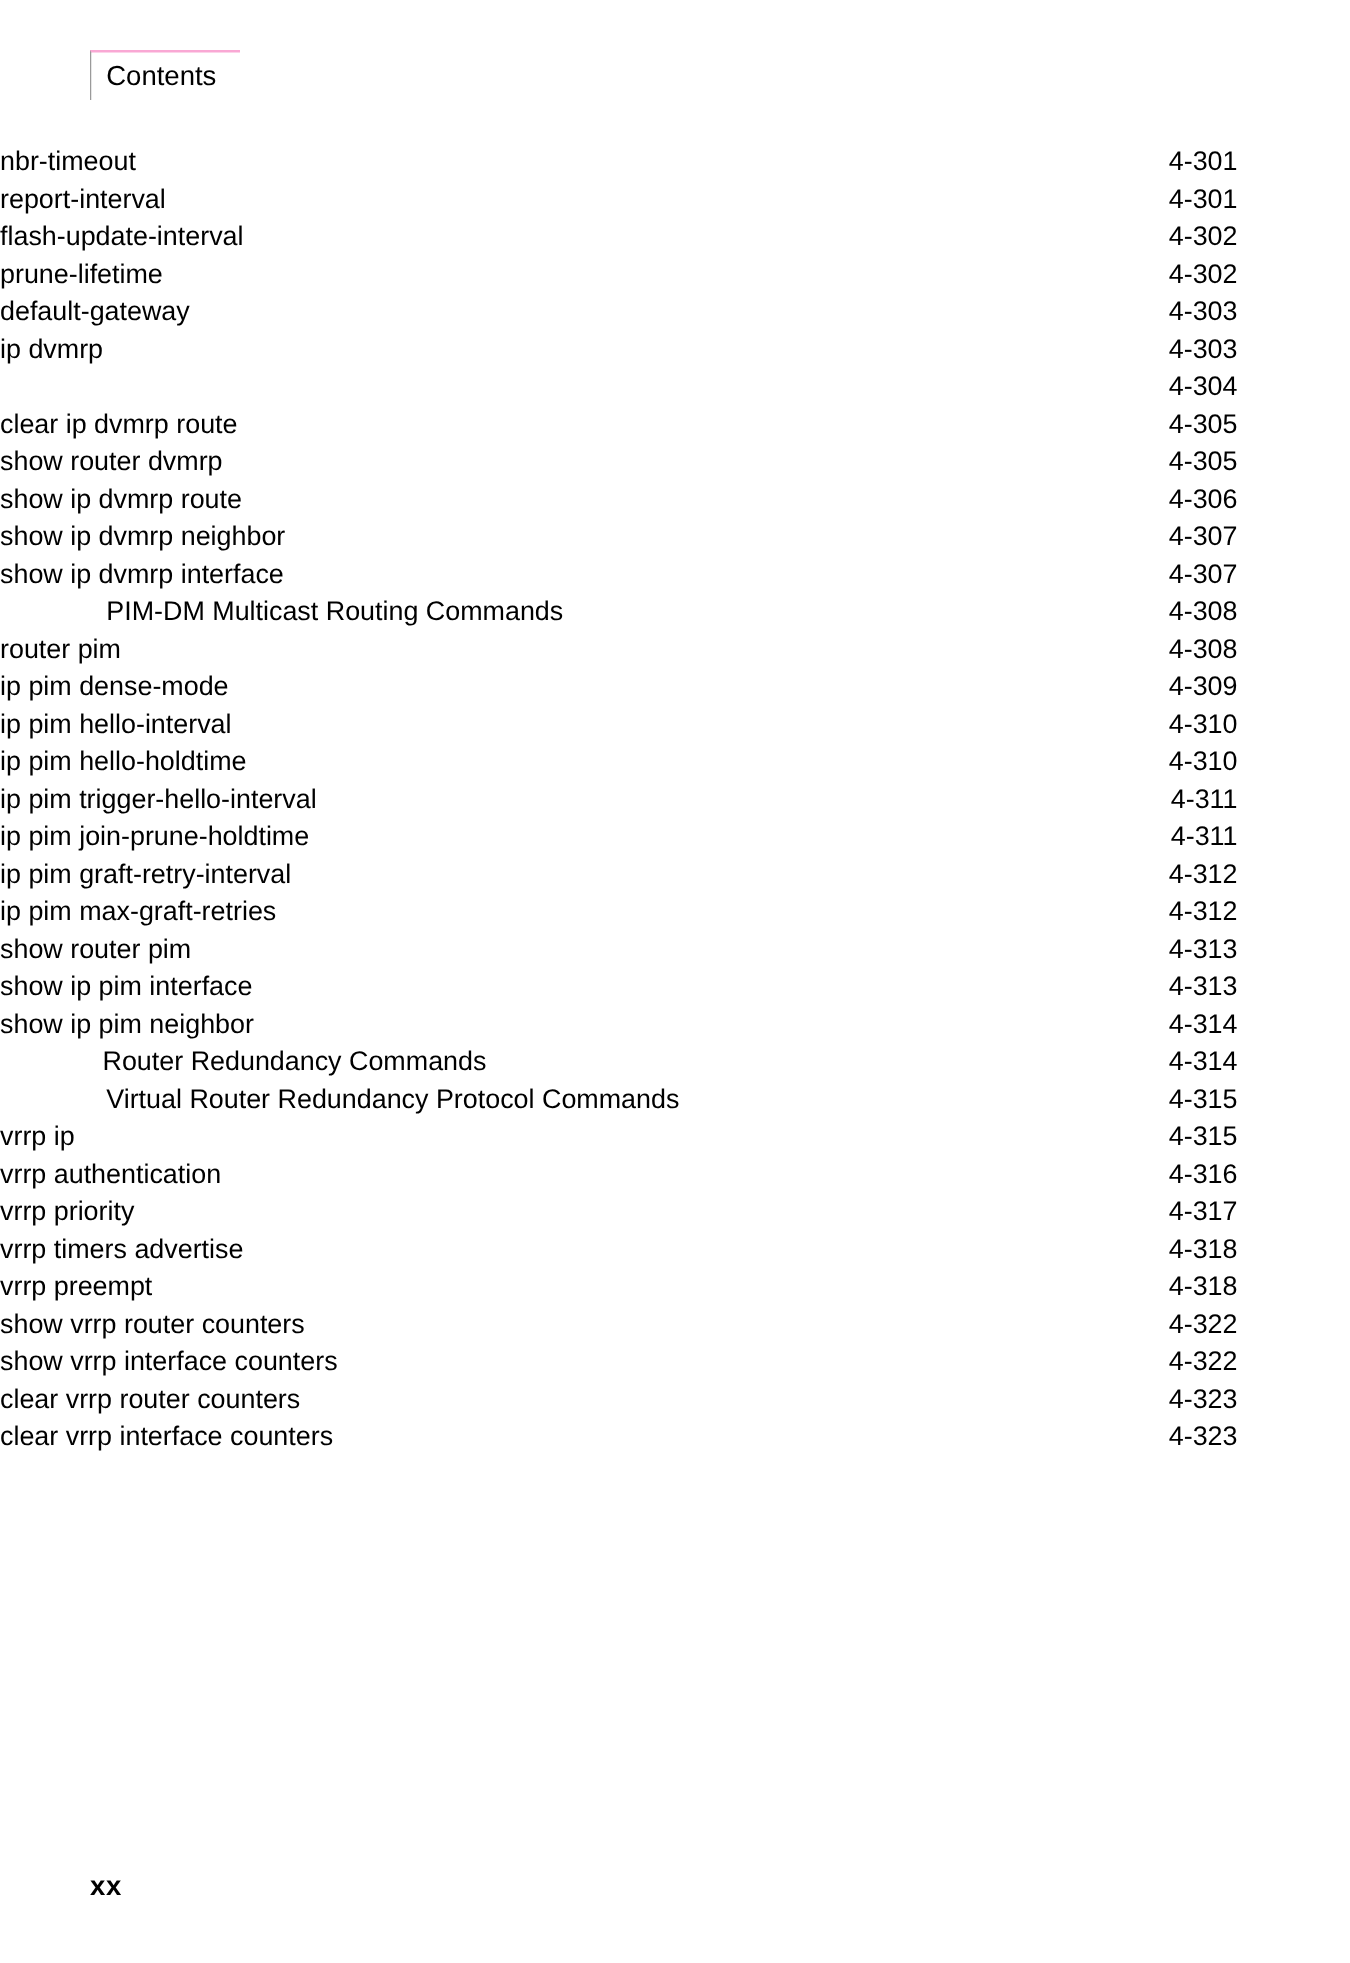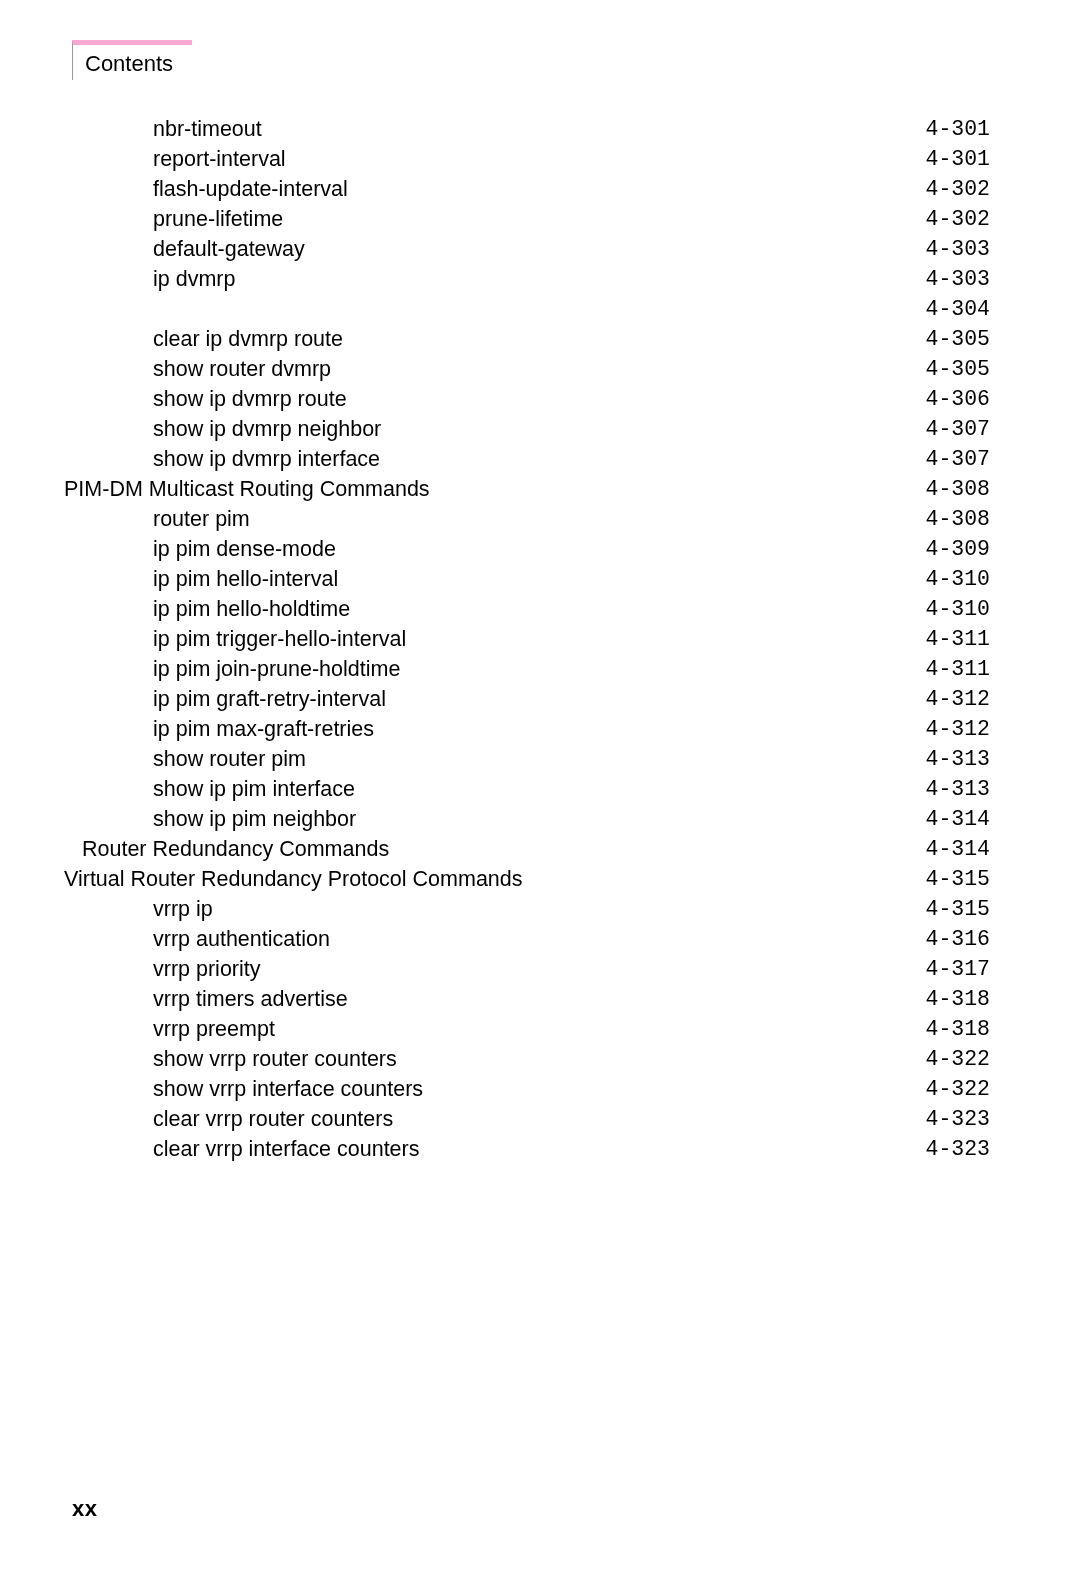--- a/index.html
+++ b/index.html
@@ -16,21 +16,21 @@
     overflow: hidden;
   }
 
   
   .page-header {
     position: absolute;
     left: 72px;
     top: 40px;
     width: 120px;
     height: 40px;
-    border-top: 5px solid #f9a8d4;
+    border-top: 2px solid #f9a8d4;
     border-left: 1px solid #9a9a9a;
     box-sizing: border-box;
   }
   .page-header .header-title {
     position: absolute;
     left: 12px;
     top: 6px;
     font-size: 22px;
     line-height: 26px;
     white-space: nowrap;
@@ -56,27 +56,26 @@
     top: 0;
     left: 0;
     display: block;
   }
   .toc-entry .toc-page {
     position: absolute;
     top: 0;
     right: 90px;
     display: block;
     text-align: left;
-    font-family: Liberation Mono, monospace;
   }
 
   
   .lvl-1 .toc-label { padding-left: 82px; }
-  .lvl-2 .toc-label { padding-left: 64px; }
-  .lvl-3 .toc-label { padding-left: 153px; }
+  .lvl-2 .toc-label { padding-left: 85px; }
+  .lvl-3 .toc-label { }
 
   
   .page-footer {
     position: absolute;
     left: 72px;
     bottom: 48px;
     font-size: 22px;
     font-weight: bold;
     letter-spacing: 0.5px;
   }

